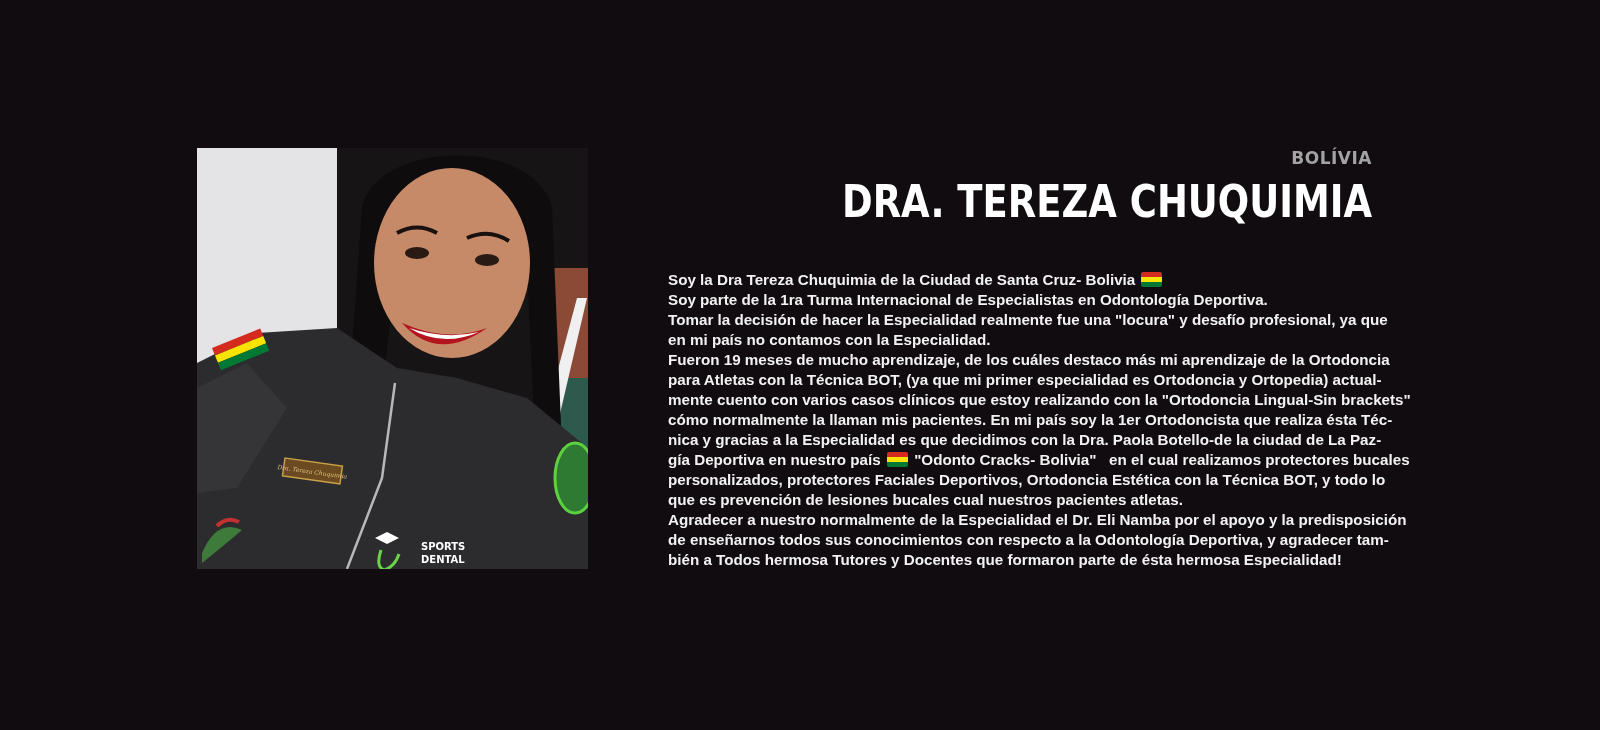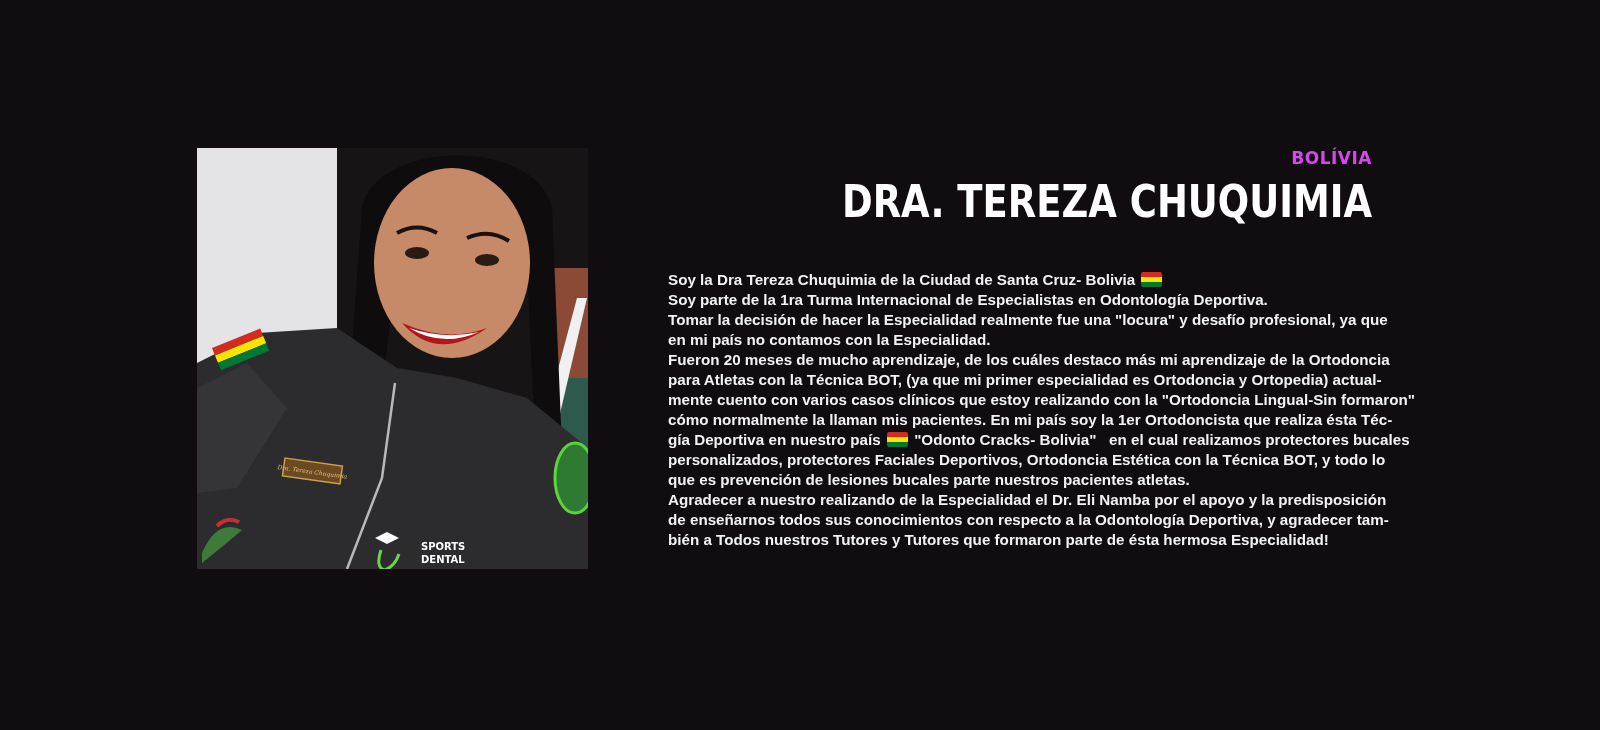--- a/index.html
+++ b/index.html
@@ -30,21 +30,21 @@
       right: 228px;
       top: 148px;
       text-align: right;
     }
     .country {
       font-family: "DejaVu Sans", sans-serif;
       font-weight: bold;
       font-size: 17px;
       letter-spacing: 0.5px;
       line-height: 20px;
-      color: #d946ef;
+      color: #a3a3a3;
     }
     .name {
       font-family: "DejaVu Sans", sans-serif;
       font-weight: bold;
       font-size: 44px;
       line-height: 52px;
       margin-top: 8px;
       letter-spacing: 0px;
       transform: scaleX(0.84);
       transform-origin: right center;
@@ -143,25 +143,26 @@
   <div class="name">DRA. TEREZA CHUQUIMIA</div>
 </div>
 
 <div class="bio">
   <span class="bio-line">
     <span>Soy la Dra Tereza Chuquimia de la Ciudad de Santa Cruz- Bolivia </span><span class="flag"><span style="background:#d52b1e"></span><span style="background:#f9e300"></span><span style="background:#007934"></span></span>
   </span>
   <span class="bio-line">Soy parte de la 1ra Turma Internacional de Especialistas en Odontología Deportiva.</span>
   <span class="bio-line">Tomar la decisión de hacer la Especialidad realmente fue una "locura" y desafío profesional, ya que</span>
   <span class="bio-line">en mi país no contamos con la Especialidad.</span>
-  <span class="bio-line">Fueron 20 meses de mucho aprendizaje, de los cuáles destaco más mi aprendizaje de la Ortodoncia</span>
+  <span class="bio-line">Fueron 19 meses de mucho aprendizaje, de los cuáles destaco más mi aprendizaje de la Ortodoncia</span>
   <span class="bio-line">para Atletas con la Técnica BOT, (ya que mi primer especialidad es Ortodoncia y Ortopedia) actual-</span>
-  <span class="bio-line">mente cuento con varios casos clínicos que estoy realizando con la "Ortodoncia Lingual-Sin formaron"</span>
+  <span class="bio-line">mente cuento con varios casos clínicos que estoy realizando con la "Ortodoncia Lingual-Sin brackets"</span>
   <span class="bio-line">cómo normalmente la llaman mis pacientes. En mi país soy la 1er Ortodoncista que realiza ésta Téc-</span>
+  <span class="bio-line">nica y gracias a la Especialidad es que decidimos con la Dra. Paola Botello-de la ciudad de La Paz-</span>
   <span class="bio-line">
     <span>gía Deportiva en nuestro país </span><span class="flag"><span style="background:#d52b1e"></span><span style="background:#f9e300"></span><span style="background:#007934"></span></span><span style="white-space:pre"> "Odonto Cracks- Bolivia"   en el cual realizamos protectores bucales</span>
   </span>
   <span class="bio-line">personalizados, protectores Faciales Deportivos, Ortodoncia Estética con la Técnica BOT, y todo lo</span>
-  <span class="bio-line">que es prevención de lesiones bucales parte nuestros pacientes atletas.</span>
-  <span class="bio-line">Agradecer a nuestro realizando de la Especialidad el Dr. Eli Namba por el apoyo y la predisposición</span>
+  <span class="bio-line">que es prevención de lesiones bucales cual nuestros pacientes atletas.</span>
+  <span class="bio-line">Agradecer a nuestro normalmente de la Especialidad el Dr. Eli Namba por el apoyo y la predisposición</span>
   <span class="bio-line">de enseñarnos todos sus conocimientos con respecto a la Odontología Deportiva, y agradecer tam-</span>
-  <span class="bio-line">bién a Todos nuestros Tutores y Tutores que formaron parte de ésta hermosa Especialidad!</span>
+  <span class="bio-line">bién a Todos hermosa Tutores y Docentes que formaron parte de ésta hermosa Especialidad!</span>
 </div>
 
 </body></html>

